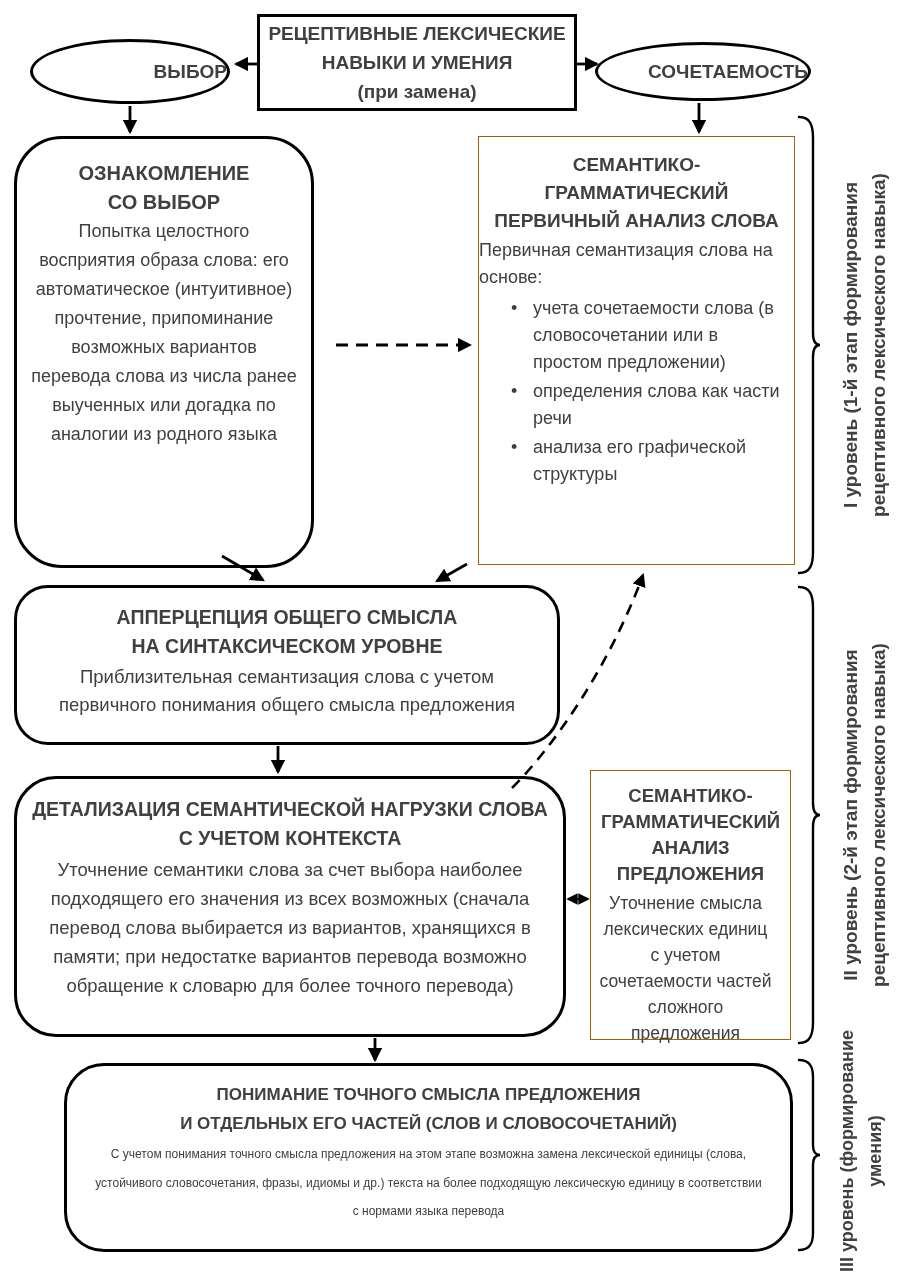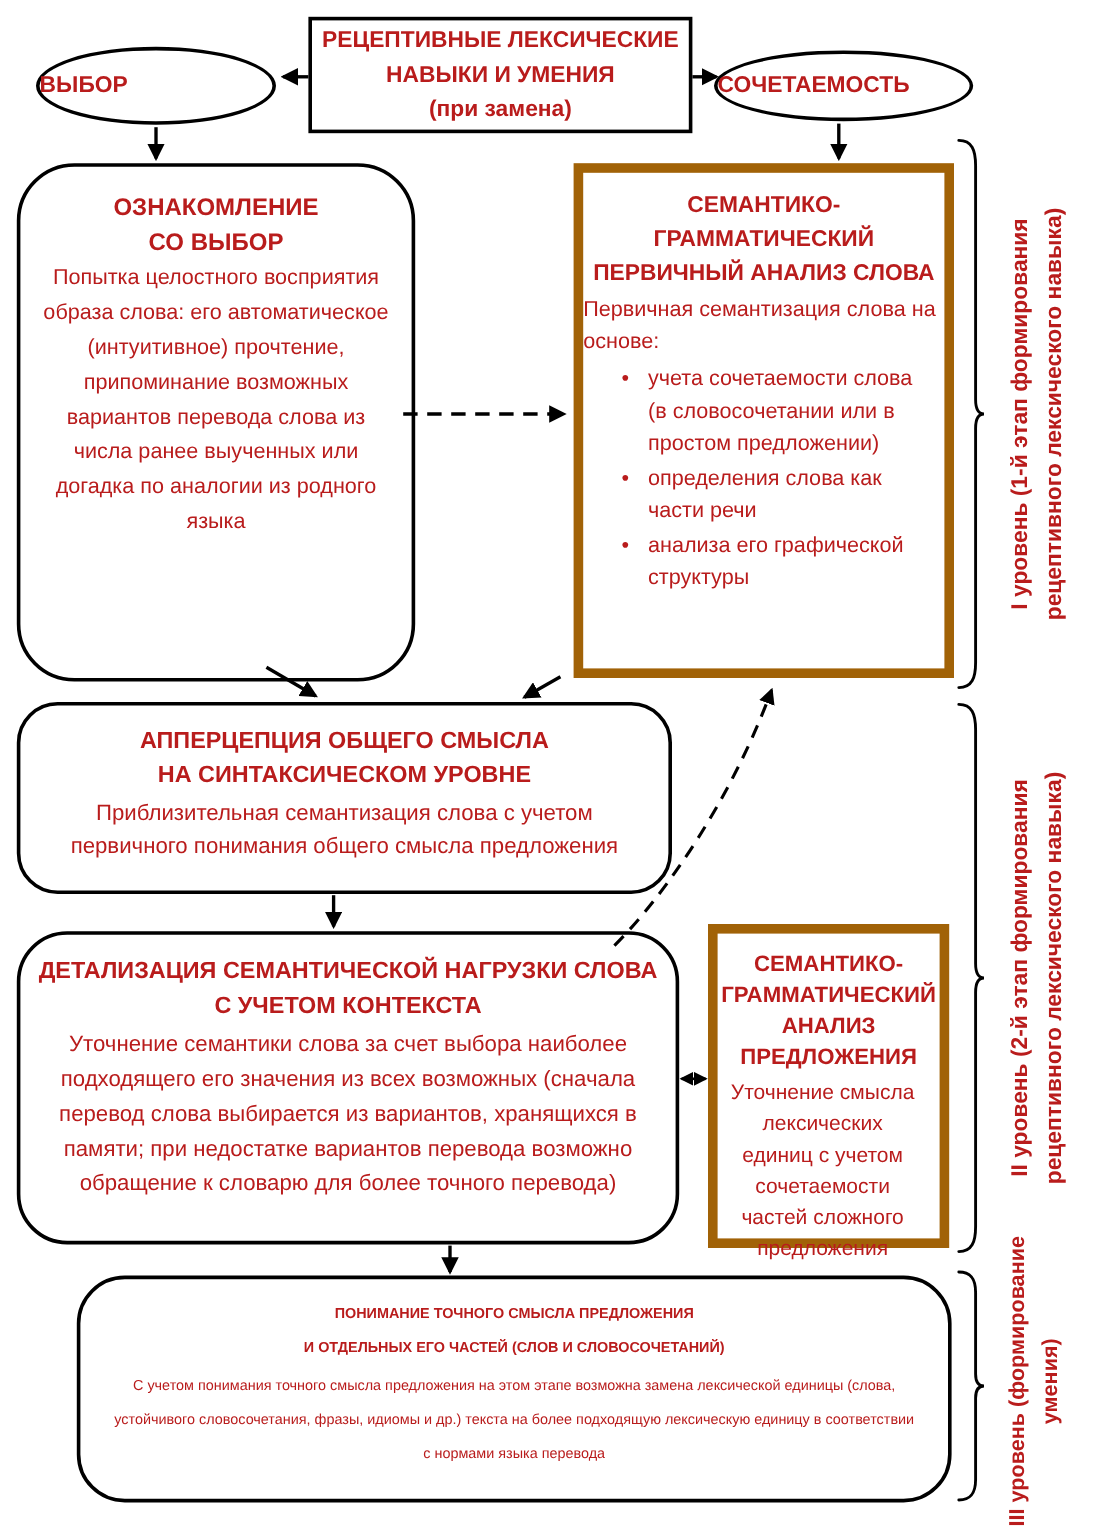--- a/index.html
+++ b/index.html
@@ -3,43 +3,43 @@
 <meta charset="utf-8">
 <style>
   html, body {
     margin: 0; padding: 0;
     background: #ffffff;
   }
   #canvas {
     position: relative;
     width: 913px; height: 1272px;
     background: #ffffff;
-    color: #b91c1c;
+    color: #404040;
     font-family: "Liberation Sans", sans-serif;
     overflow: hidden;
   }
   .node { position: absolute; box-sizing: border-box; background: #ffffff; }
-  .rect    { border: 8px solid #a16207; }
+  .rect    { border: 1px solid #a16207; }
   .rect-th { border: 3px solid #000; }
   .round   { border: 3px solid #000; }
   .ellipse {
     border: 3px solid #000; border-radius: 50%;
-    display: flex; align-items: center; justify-content: flex-start;
+    display: flex; align-items: center; justify-content: flex-end;
     font-weight: bold; font-size: 19px;
   }
   .title { font-weight: bold; text-align: center; }
   .body-text { text-align: center; }
 
   
   #root-node { left: 257px; top: 14px; width: 320px; height: 97px;
     display: flex; flex-direction: column; align-items: center; justify-content: center;
     font-weight: bold; font-size: 19px; line-height: 29px; text-align: center; }
 
   
-  #familiarization-node { left: 14px; top: 136px; width: 332px; height: 432px; border-radius: 48px; padding-top: 20px; }
+  #familiarization-node { left: 14px; top: 136px; width: 300px; height: 432px; border-radius: 48px; padding-top: 20px; }
   #familiarization-node .title { font-size: 20px; line-height: 29px; }
   #familiarization-node .body-text { font-size: 18px; line-height: 29px; padding: 0 14px; }
 
   
   #primary-analysis-node { left: 478px; top: 136px; width: 317px; height: 429px; padding-top: 14px; }
   #primary-analysis-node .title { font-size: 19px; line-height: 28px; }
   #primary-analysis-node .intro { font-size: 18px; line-height: 27px; text-align: left; margin-top: 2px; }
   #primary-analysis-node ul { margin: 4px 0 0 0; padding: 0 12px 0 30px; list-style: none; }
   #primary-analysis-node li { position: relative; font-size: 18px; line-height: 27px; padding-left: 24px; margin-top: 2px; }
   #primary-analysis-node li .bullet { position: absolute; left: 2px; top: 0; }
@@ -54,21 +54,21 @@
   #detailing-node .title { font-size: 19.5px; line-height: 29px; padding: 0 8px; }
   #detailing-node .body-text { font-size: 18.5px; line-height: 29px; padding: 2px 26px 0 26px; }
 
   
   #sentence-analysis-node { left: 590px; top: 770px; width: 201px; height: 270px; padding-top: 12px; }
   #sentence-analysis-node .title { font-size: 18.5px; line-height: 26px; }
   #sentence-analysis-node .body-text { font-size: 17.5px; line-height: 26px; padding: 3px 16px 0 6px; }
 
   
   #understanding-node { left: 64px; top: 1063px; width: 729px; height: 189px; border-radius: 40px; padding-top: 14px; }
-  #understanding-node .title { font-size: 12px; line-height: 29px; }
+  #understanding-node .title { font-size: 17px; line-height: 29px; }
   #understanding-node .body-text { font-size: 12px; line-height: 28.5px; padding: 2px 28px 0 28px; }
 
   
   .brace { position: absolute; }
 
   
   .level-label {
     position: absolute;
     transform: rotate(-90deg);
     font-weight: bold; font-size: 19px; line-height: 28px;

